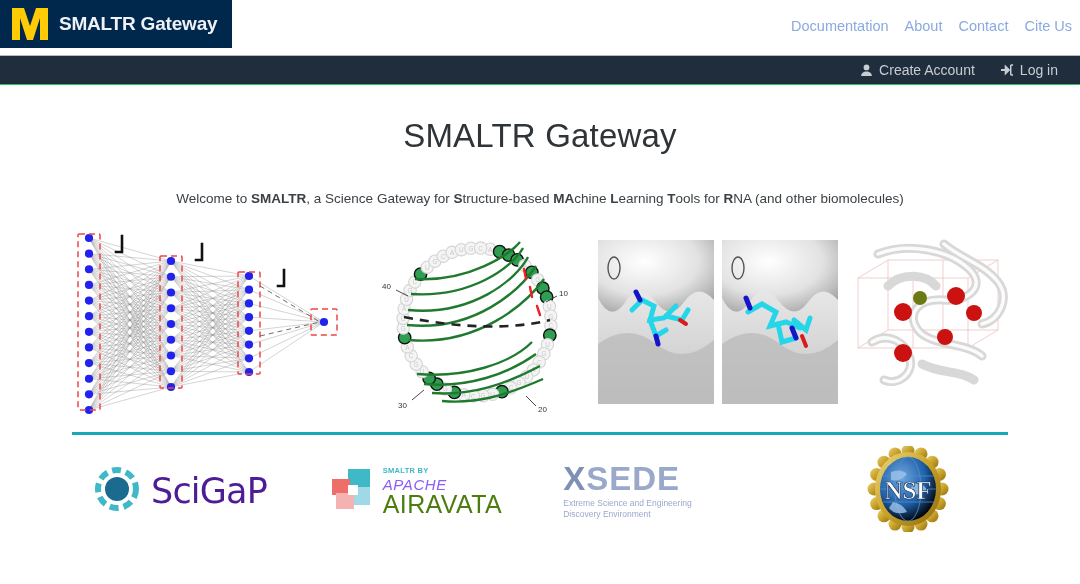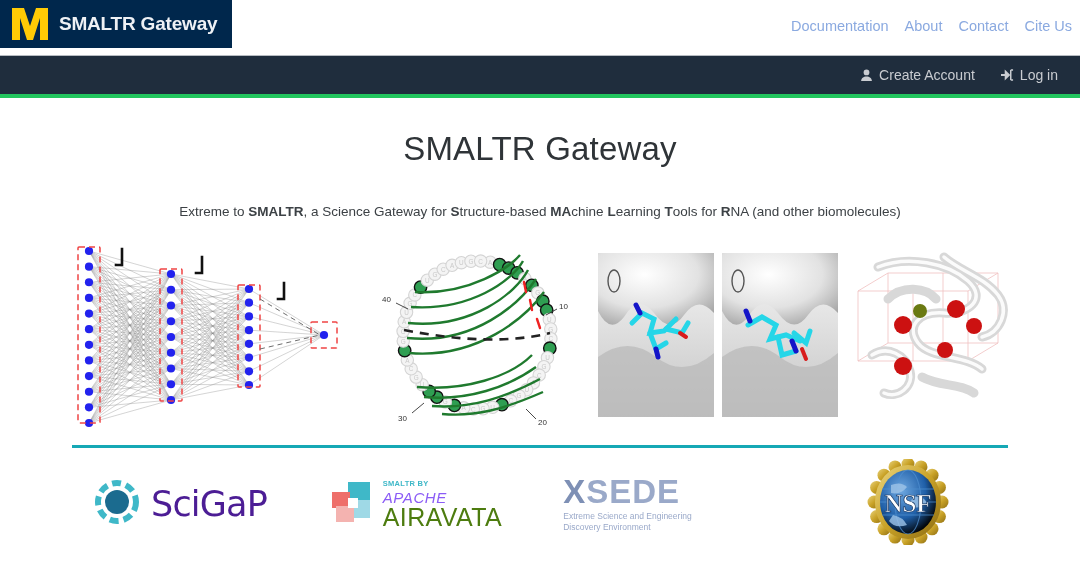--- a/index.html
+++ b/index.html
@@ -48,24 +48,24 @@
   }
   .topnav a {
     color: #8aa9e0;
     font-size: 14.5px;
     text-decoration: none;
     white-space: nowrap;
   }
 
   
   .darknav {
-    height: 43px;
+    height: 30px;
     background: #1f2d3d;
     border-top: 1px solid #b7bcc2;
-    border-bottom: 4px solid #22c55e;
+    border-bottom: 1px solid #22c55e;
     display: flex;
     align-items: center;
     justify-content: flex-end;
     padding-right: 22px;
     gap: 26px;
   }
   .darknav .navitem {
     color: #c9ccd1;
     font-size: 14px;
     text-decoration: none;
@@ -188,21 +188,21 @@
         <path d="M0 7 H8 M5 3.5 L8.6 7 L5 10.5 Z" stroke="#c9ccd1" stroke-width="2" fill="#c9ccd1"></path>
         <path d="M10.5 1.5 V12.5 M10.5 1.5 H13 M10.5 12.5 H13" stroke="#c9ccd1" stroke-width="1.6" fill="none"></path>
       </svg>
     </span>
     <span>Log in</span>
   </a>
 </div>
 
 <div class="main">
   <h1 class="page-title">SMALTR Gateway</h1>
-  <p class="welcome"><span>Extreme to </span><b>SMALTR</b><span>, a Science Gateway for </span><b>S</b><span>tructure-based </span><b>MA</b><span>chine </span><b>L</b><span>earning </span><b>T</b><span>ools for </span><b>R</b><span>NA (and other biomolecules)</span></p>
+  <p class="welcome"><span>Welcome to </span><b>SMALTR</b><span>, a Science Gateway for </span><b>S</b><span>tructure-based </span><b>MA</b><span>chine </span><b>L</b><span>earning </span><b>T</b><span>ools for </span><b>R</b><span>NA (and other biomolecules)</span></p>
 
   <div class="hero">
 
     <div class="hero-panel p-nn">
       <svg viewBox="0 0 300 196" width="300" height="196">
         <g stroke="#6d6d6d" stroke-width="0.35" opacity="0.85" fill="none" id="nn-edges">
             <line x1="33" y1="14" x2="115" y2="37"></line>
             <line x1="33" y1="14" x2="115" y2="52.75"></line>
             <line x1="33" y1="14" x2="115" y2="68.5"></line>
             <line x1="33" y1="14" x2="115" y2="84.25"></line>

